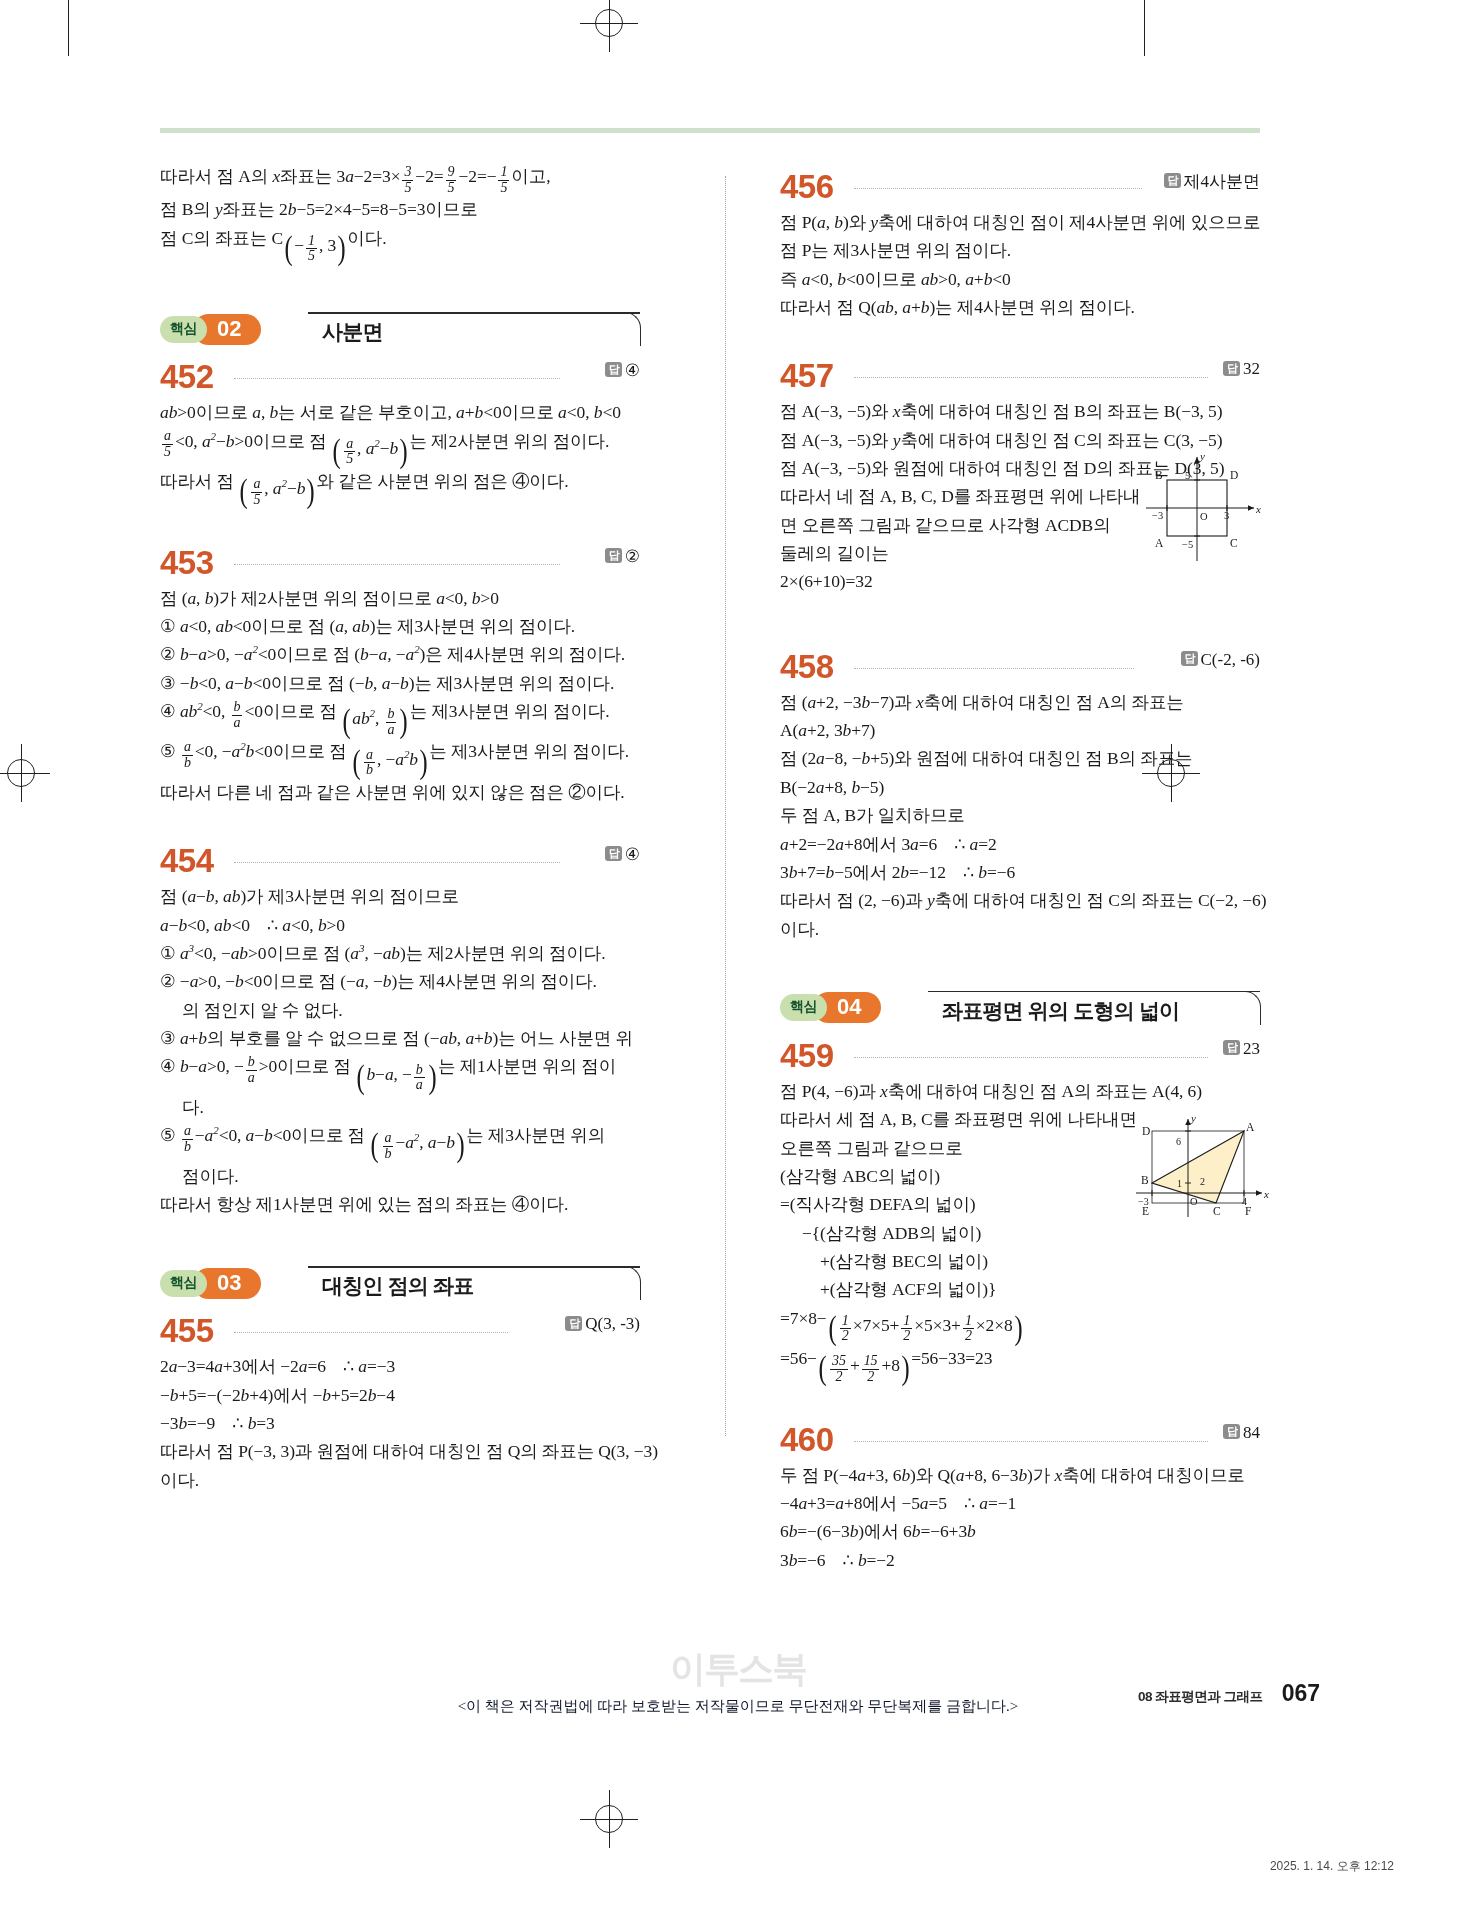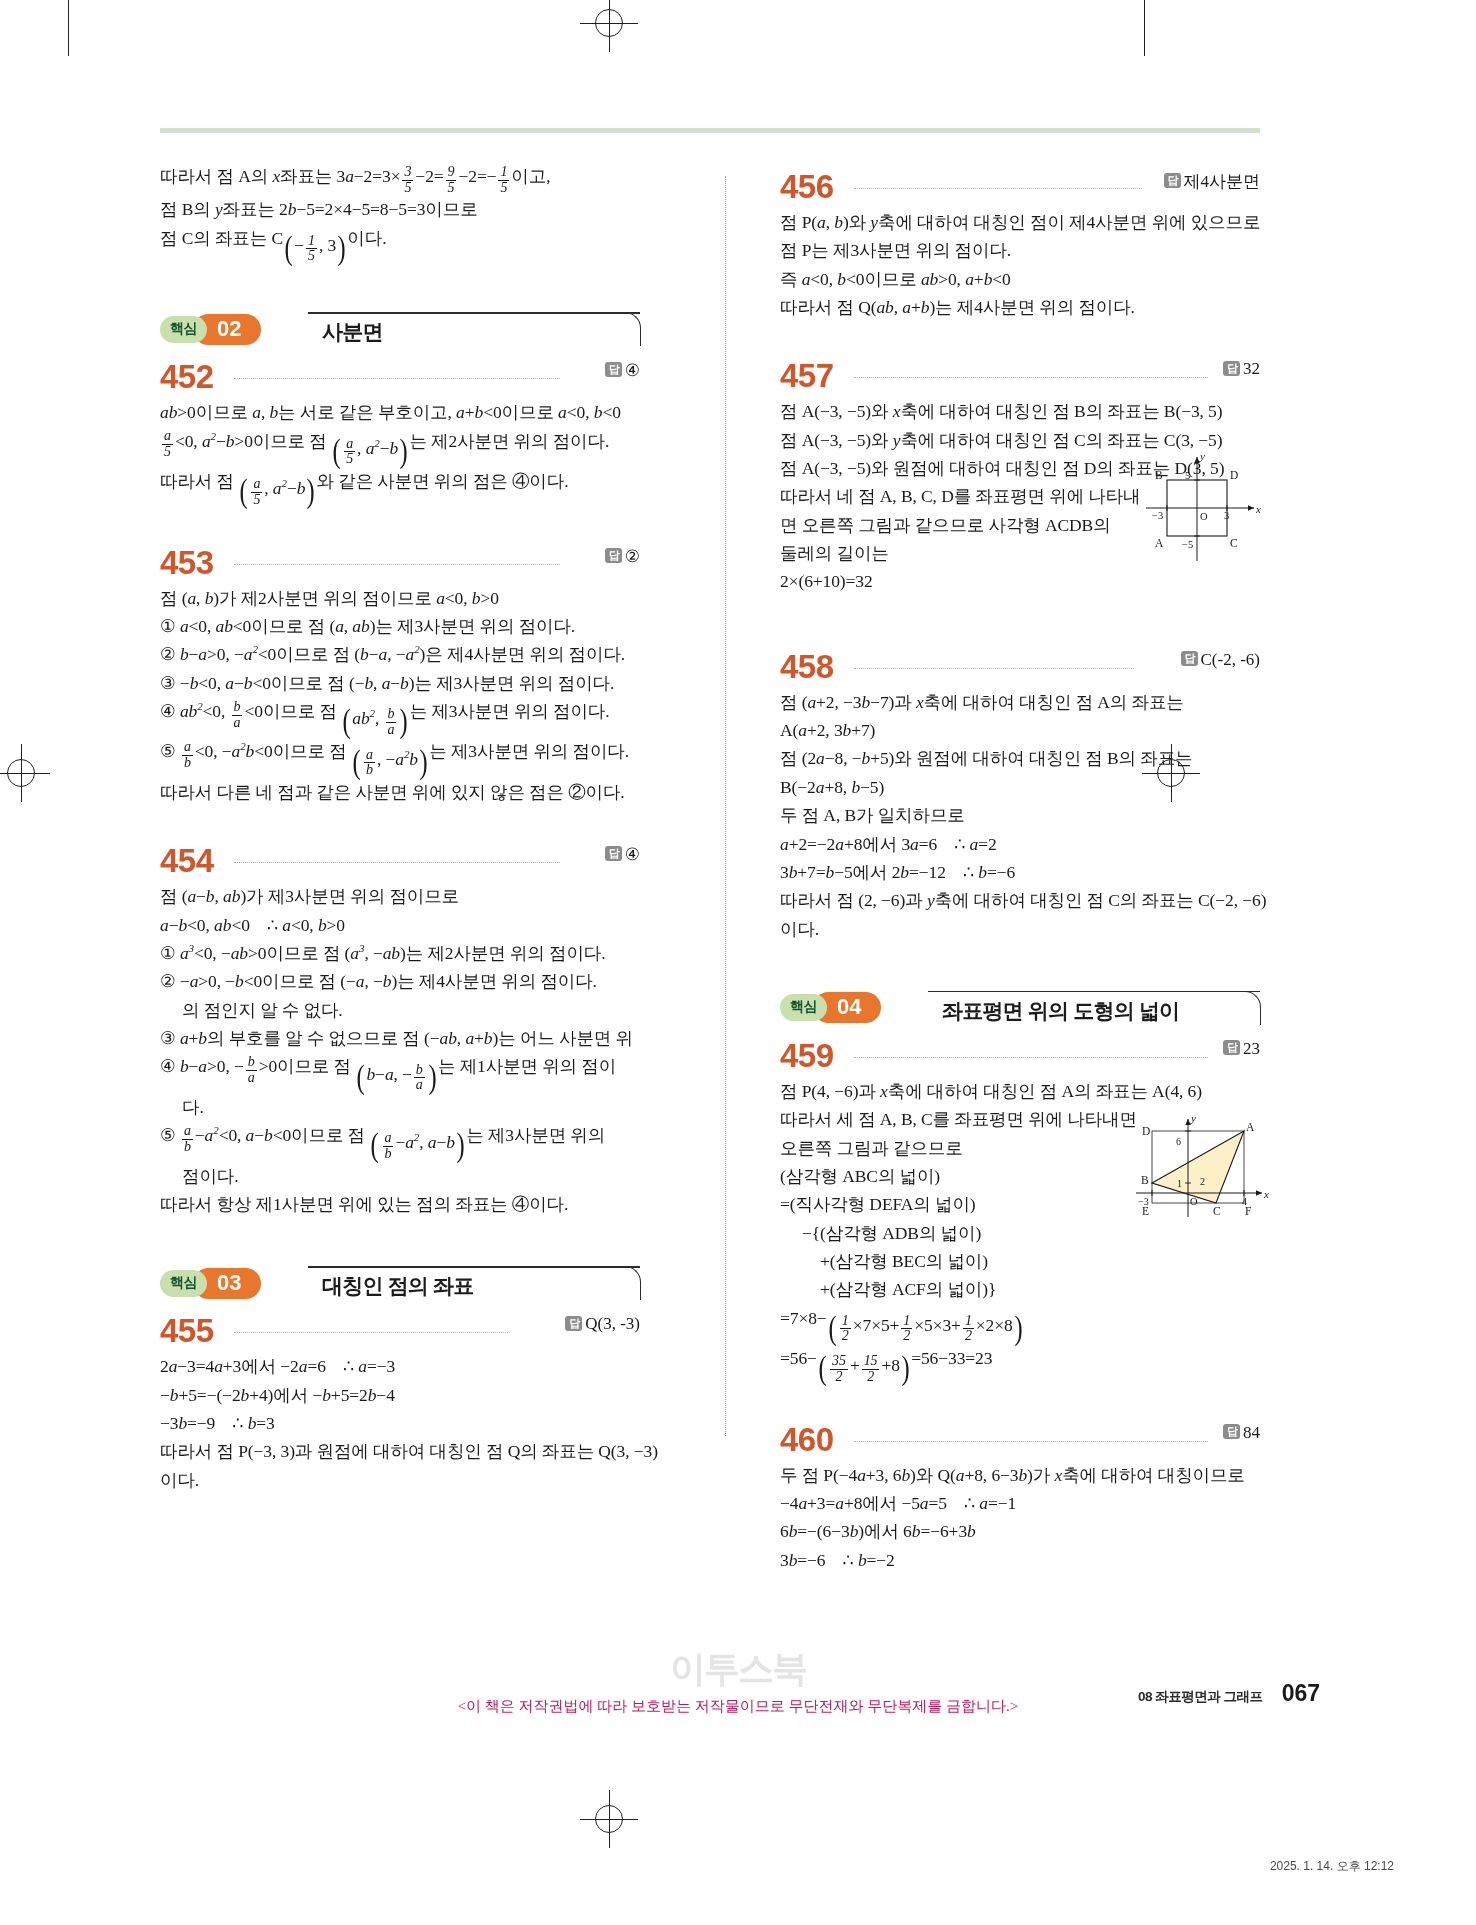--- a/index.html
+++ b/index.html
@@ -139,21 +139,21 @@
   .fig svg { display:block; }
 
   
   .footer-logo {
     position:absolute; left:50%; transform:translateX(-50%); top:1645px;
     font-family:"Liberation Sans", sans-serif; font-weight:bold; font-size:36px;
     color:#cfcfcf; letter-spacing:-2px; opacity:0.55;
   }
   .footer-note {
     position:absolute; left:50%; transform:translateX(-50%); top:1697px;
-    font-size:15px; color:#be185d; white-space:nowrap;
+    font-size:15px; color:#0f172a; white-space:nowrap;
   }
   .footer-right {
     position:absolute; right:156px; top:1680px;
     display:flex; align-items:baseline; gap:19px; white-space:nowrap;
   }
   .footer-chap {
     font-family:"Liberation Sans", sans-serif; font-weight:bold;
     font-size:13.5px; color:#2b2b2b; letter-spacing:-0.5px;
   }
   .footer-pageno {

